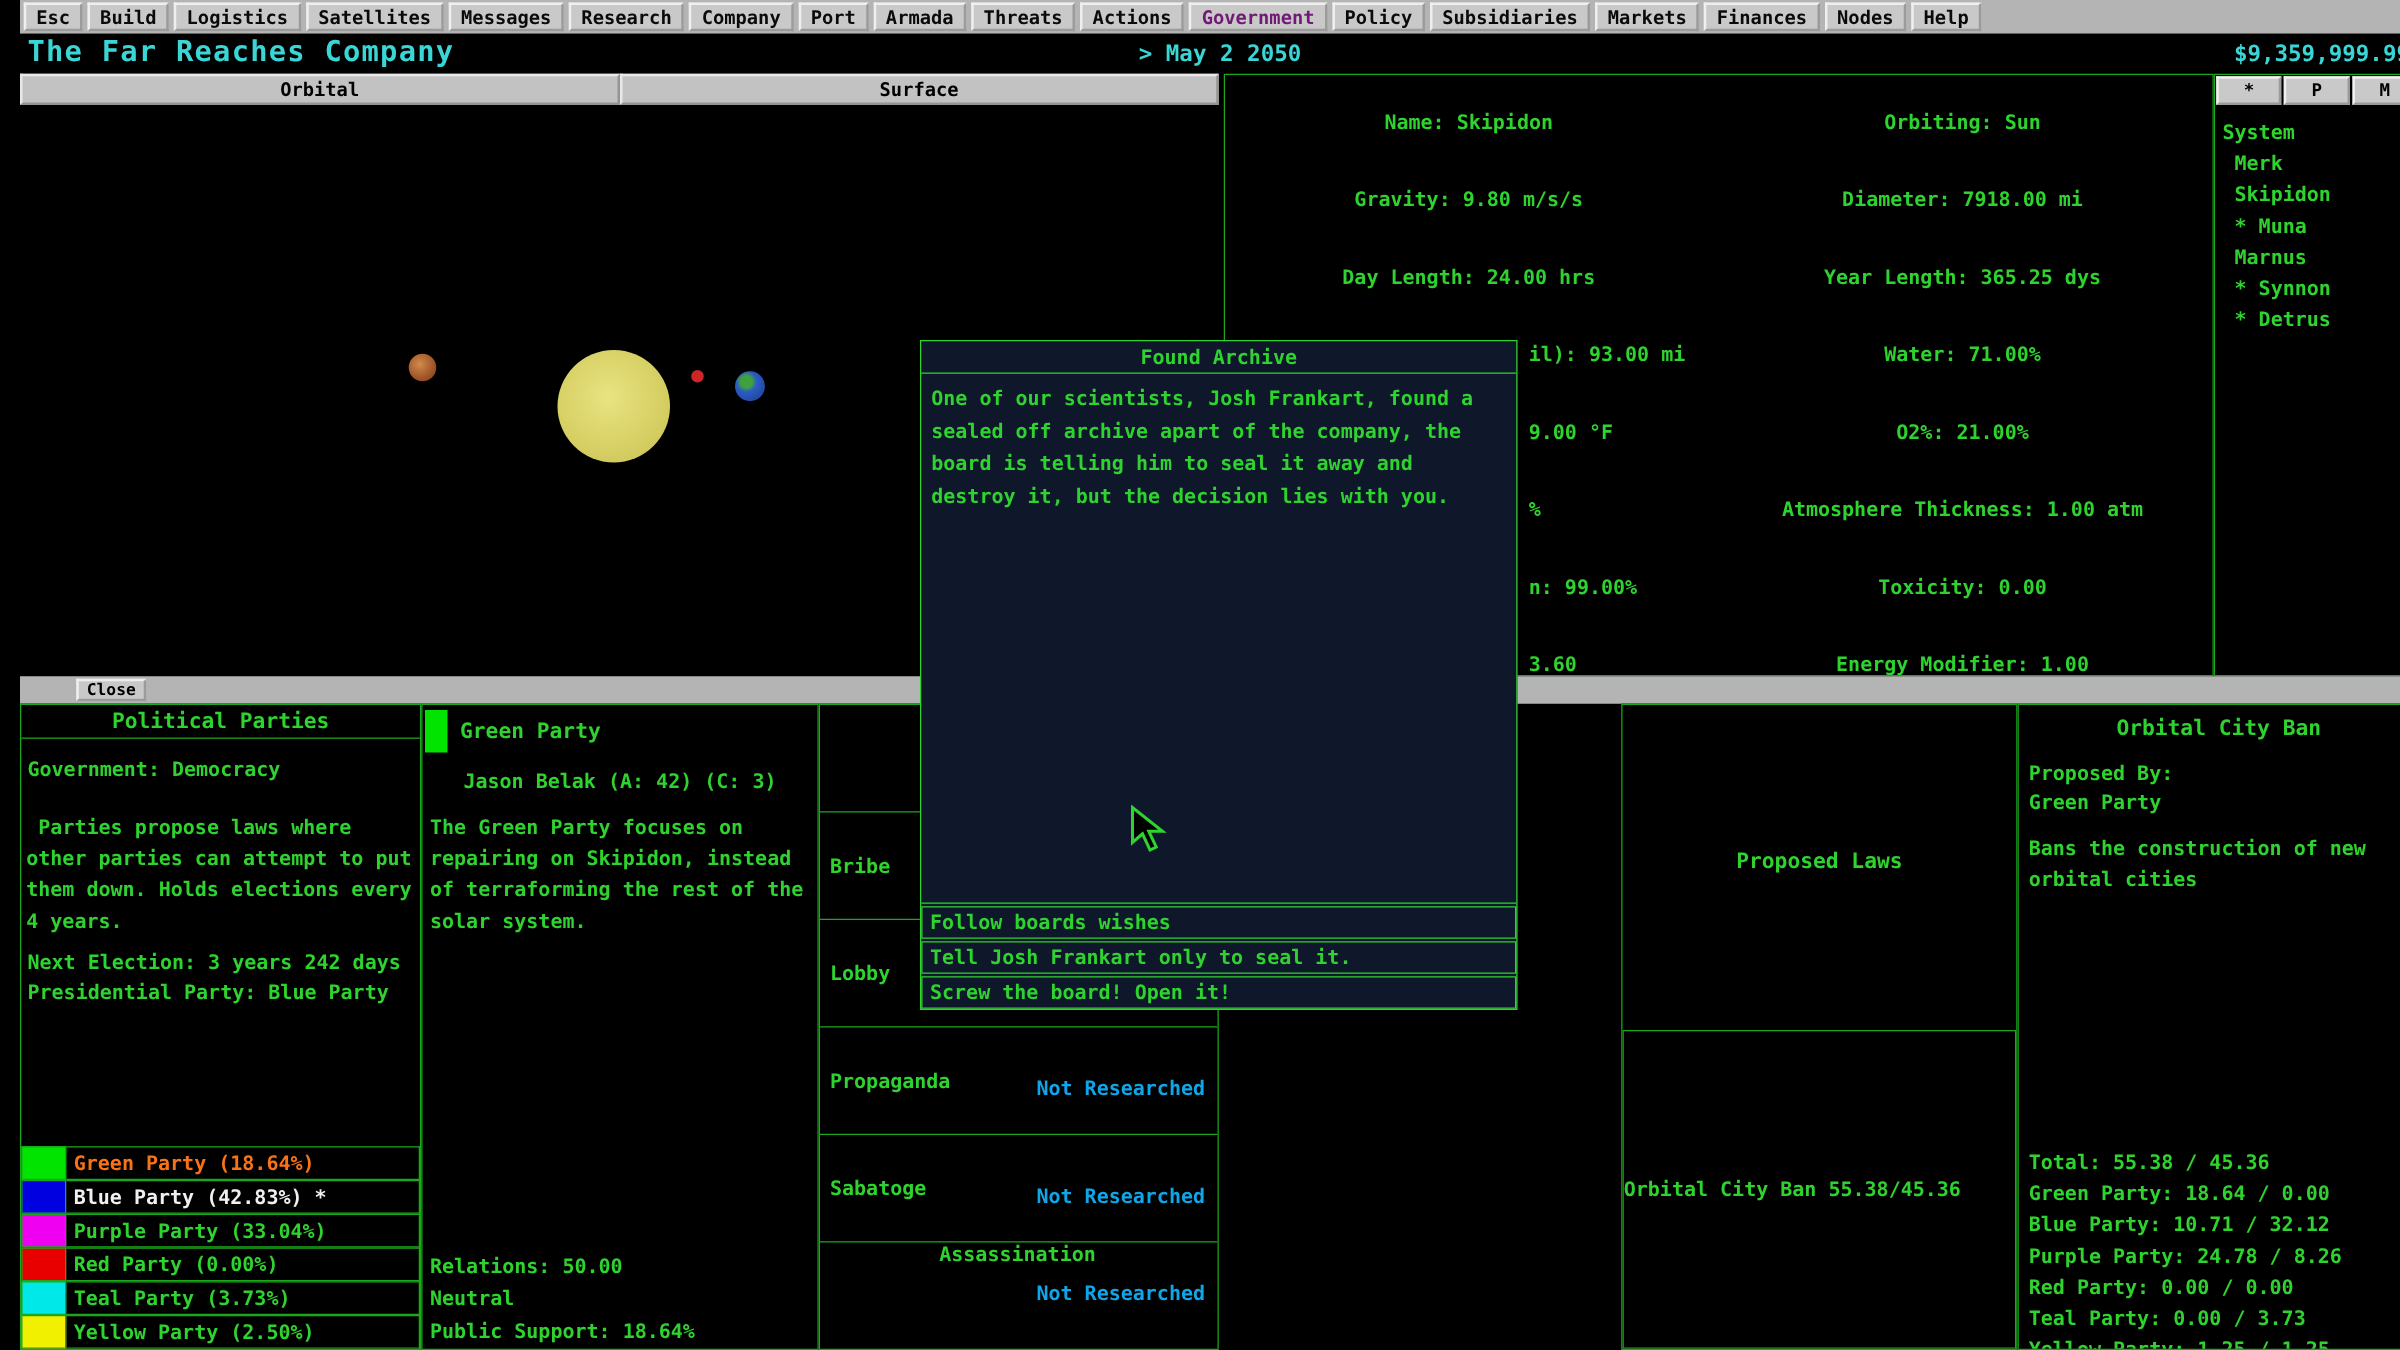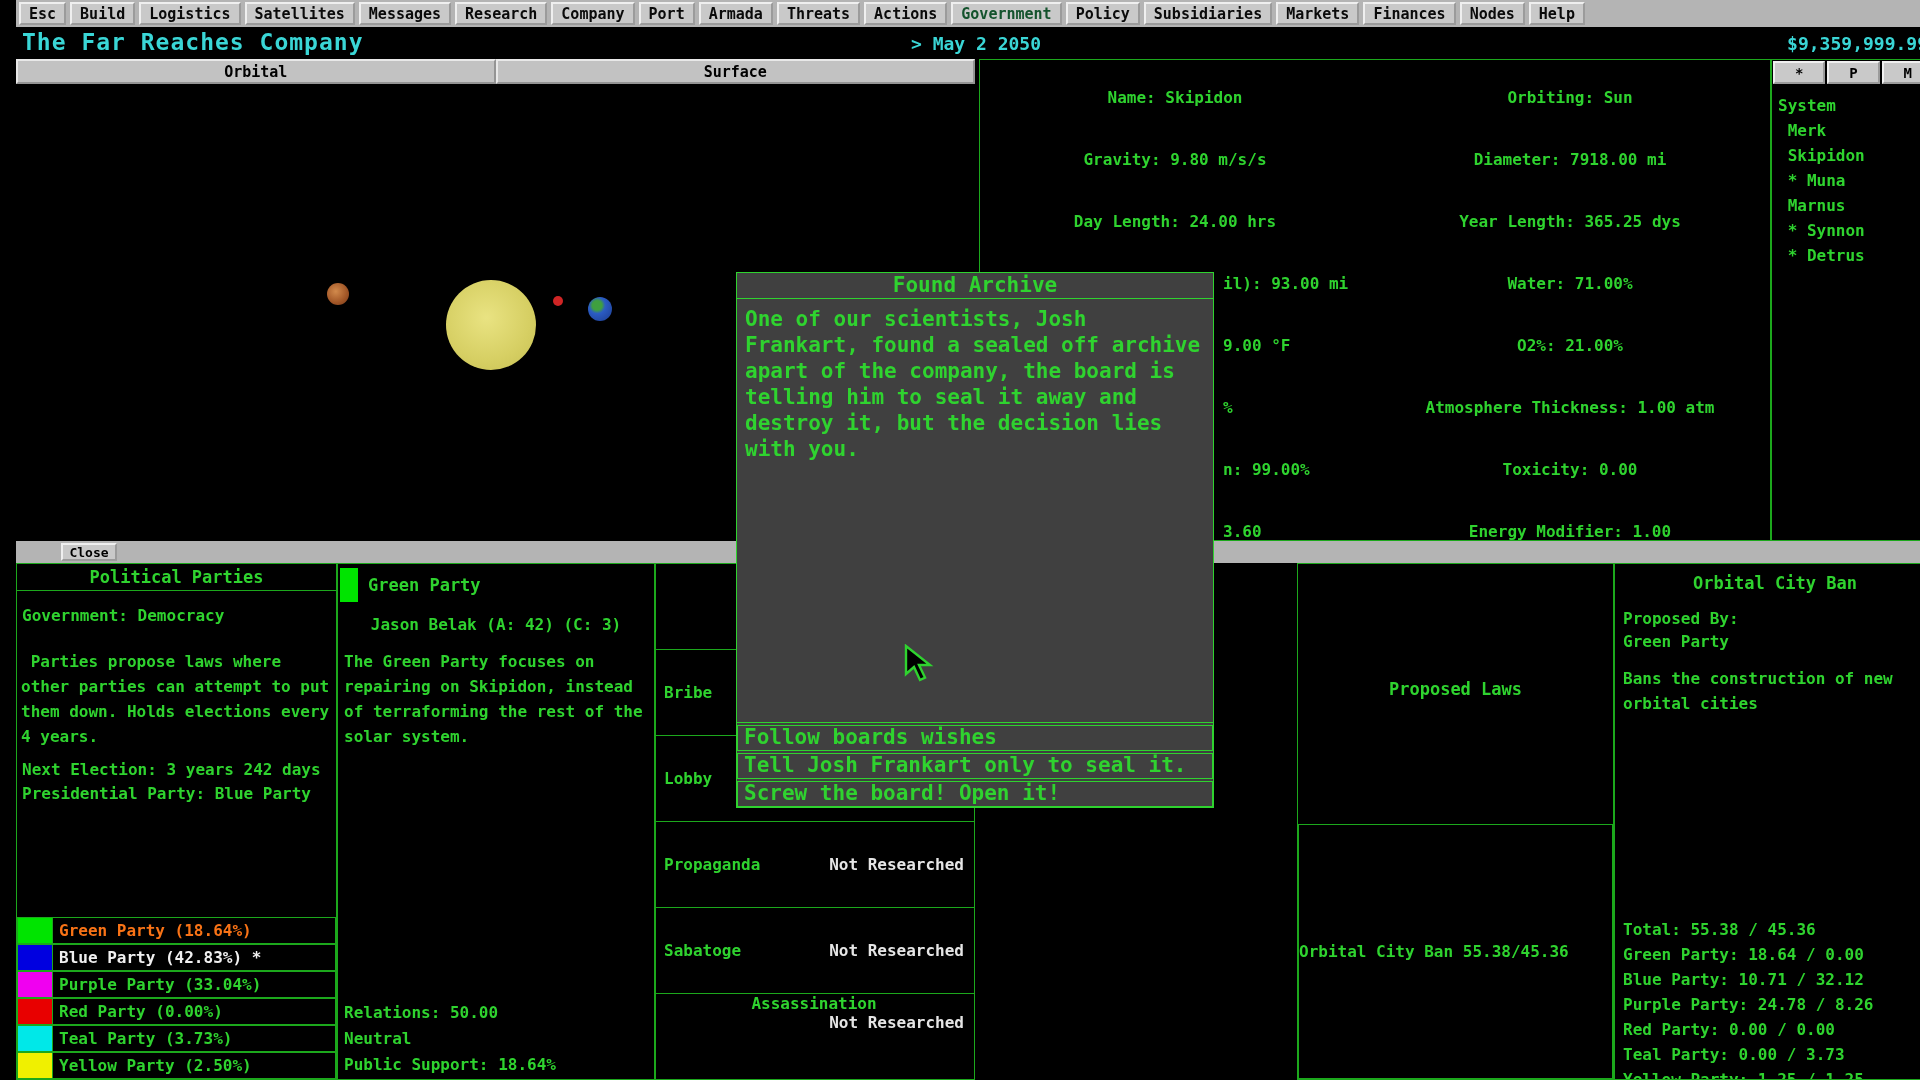--- a/index.html
+++ b/index.html
@@ -8,21 +8,21 @@
     width:1920px; height:1080px; overflow:hidden; position:relative;
     font-family:"DejaVu Sans Mono","Liberation Mono",monospace; font-weight:bold;
   }
   .screen { position:absolute; left:16px; top:0; width:1920px; height:798px; background:#000; }
 
   
   .menubar { position:absolute; left:0; top:0; width:1920px; height:27px; background:#b4b4b4;
              display:flex; align-items:stretch; padding:2px 3px; gap:4px; }
   .menu-btn { background:#c9c9c9; border:2px outset #efefef; color:#0a0a0a; font:inherit;
               font-size:15px; padding:0 8px; display:flex; align-items:center; cursor:pointer; white-space:nowrap; }
-  .menu-btn.active { color:#14532d; }
+  .menu-btn.active { color:#701a75; }
 
   
   .titlebar { position:absolute; left:0; top:27px; width:1920px; height:32px; background:#000; color:#3ad6d6; }
   .company { position:absolute; left:6px; top:2px; font-size:23px; letter-spacing:1px; }
   .game-date { position:absolute; left:0; right:0; top:6px; text-align:center; font-size:18px; }
   .balance { position:absolute; right:8px; top:6px; font-size:18px; }
 
   
   .tabs { position:absolute; left:0; top:59px; width:959px; height:25px; display:flex; }
   .tab { flex:1; background:#c2c2c2; border:2px outset #e8e8e8; font:inherit; font-size:15px; color:#000; cursor:pointer; }
@@ -77,35 +77,35 @@
 
   .pd-head { display:flex; align-items:center; padding:4px 0 0 2px; }
   .pd-swatch { width:18px; height:34px; background:#00e400; margin-right:10px; }
   .pd-name { font-size:17px; }
   .pd-leader { text-align:center; margin-top:13px; }
   .pd-desc { margin:15px 6px 0 6px; line-height:25px; }
   .pd-stats { position:absolute; left:6px; bottom:1px; line-height:26px; }
 
   .action-row { flex:1; border-bottom:1px solid #1ca81c; display:flex; align-items:center; padding:0 10px 0 8px; cursor:pointer; }
   .action-row:last-child { border-bottom:none;flex-direction:column; }
-  .action-status { margin-left:auto; color:#e5e5e5; }
+  .action-status { margin-left:auto; color:#0ea5e9;margin-top:12px; }
 
   .pl-title { margin-top:115px; text-align:center; font-size:17px; }
   .pl-law-box { position:absolute; left:0; right:0; top:260px; bottom:0; border:1px solid #1ca81c;
                 display:flex; align-items:center; justify-content:flex-start; cursor:pointer; }
 
   .ld-title { margin-top:9px; text-align:center; font-size:17px; }
   .ld-by-label { margin:16px 0 0 8px; }
   .ld-by { margin:4px 0 0 8px; }
   .ld-desc { margin:15px 8px 0 8px; line-height:25px; }
   .ld-votes { position:absolute; left:8px; top:353px; line-height:25px; white-space:nowrap; }
 
   
-  .dialog { position:absolute; left:720px; top:272px; width:478px; height:536px; background:#404040;
-            border:1px solid #2fd32f; color:#2fd32f; font-size:21px; display:flex; flex-direction:column; z-index:40; }
+  .dialog { position:absolute; left:720px; top:272px; width:478px; height:536px; background:#0f172a;
+            border:1px solid #2fd32f; color:#2fd32f; font-size:16px; display:flex; flex-direction:column; z-index:40; }
   .dialog-title { height:26px; border-bottom:1px solid #2fd32f; text-align:center; line-height:25px; }
   .dialog-body { flex:1; padding:7px 8px; line-height:26px; border-bottom:1px solid #2fd32f; }
   .dialog-option { height:26px; border:1px solid #2fd32f; margin-top:2px; line-height:23px; padding-left:6px; cursor:pointer; }
 
   .cursor { position:absolute; left:888px; top:644px; z-index:100; }
 </style>
 </head>
 <body>
 
 <div class="screen">

